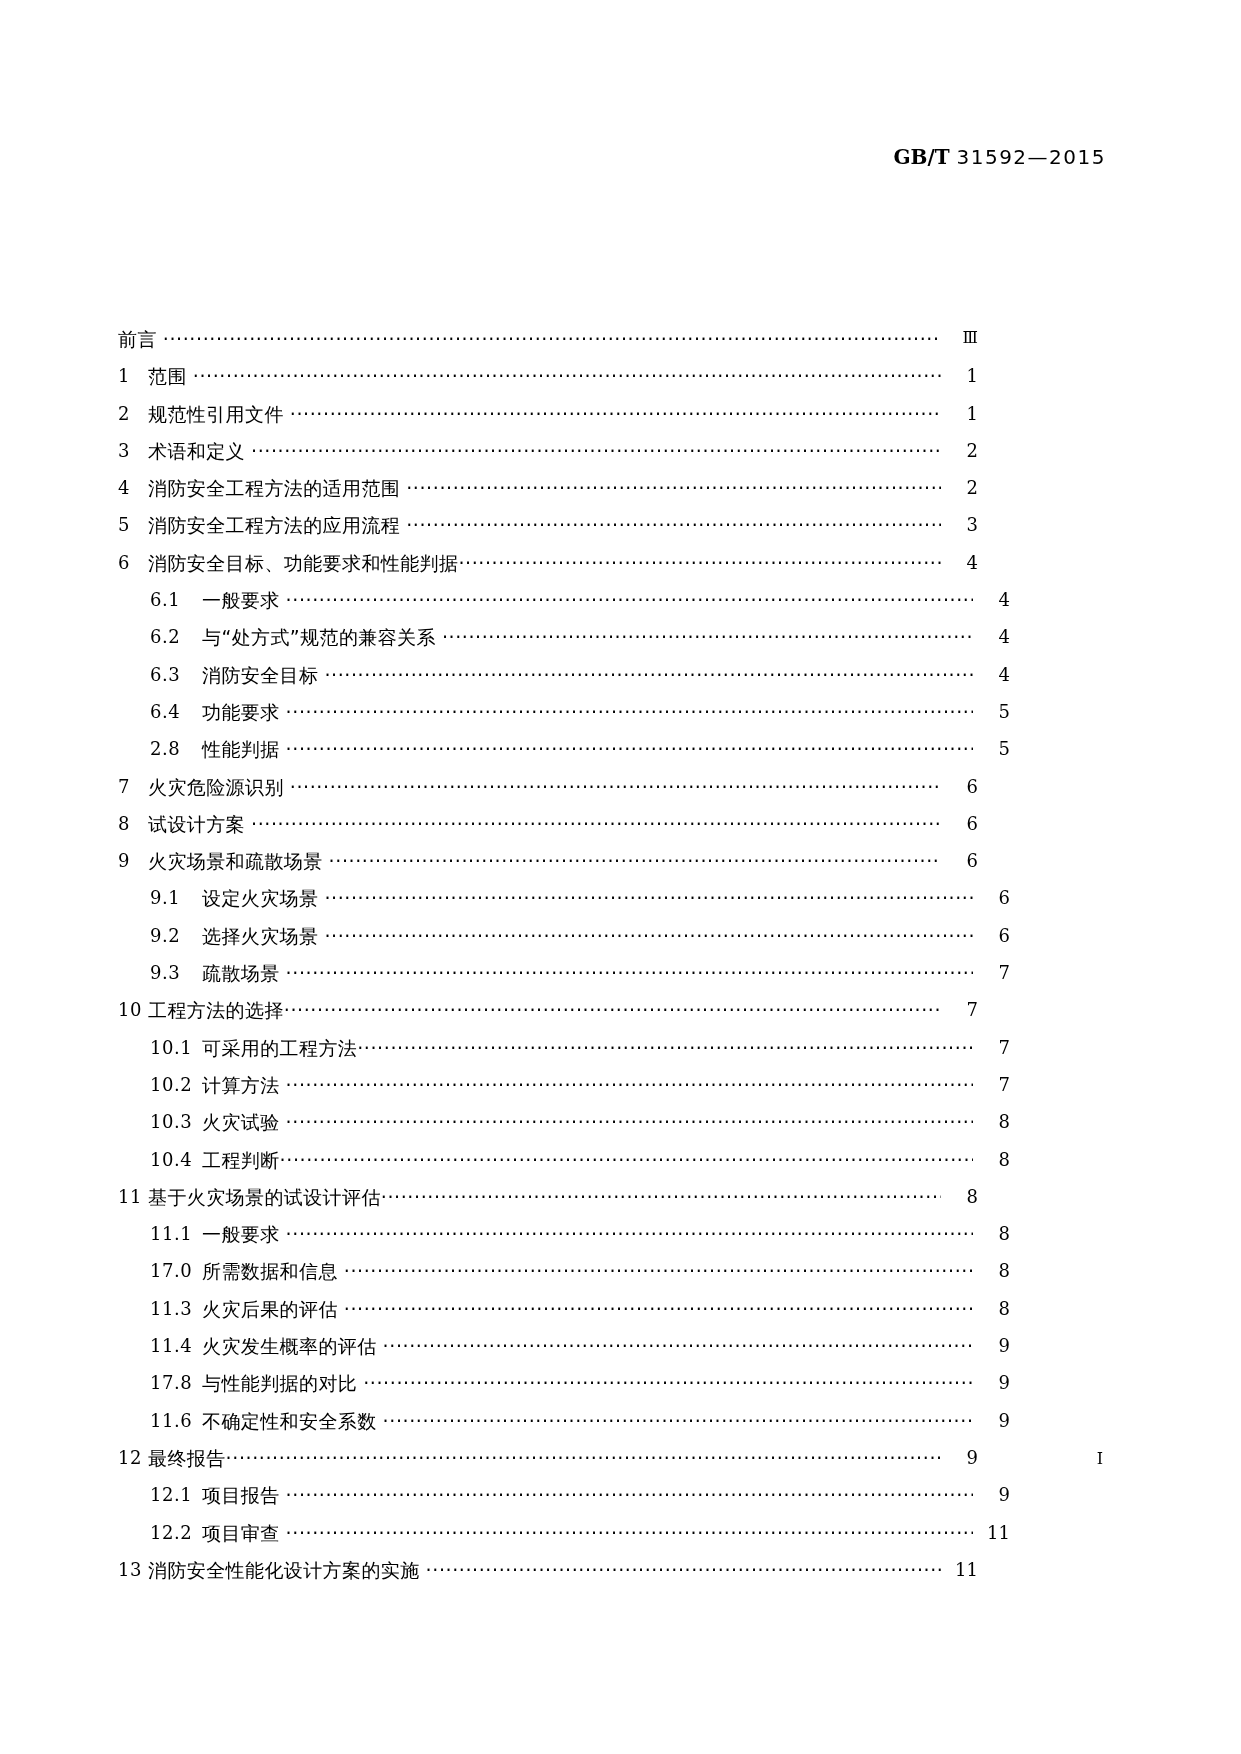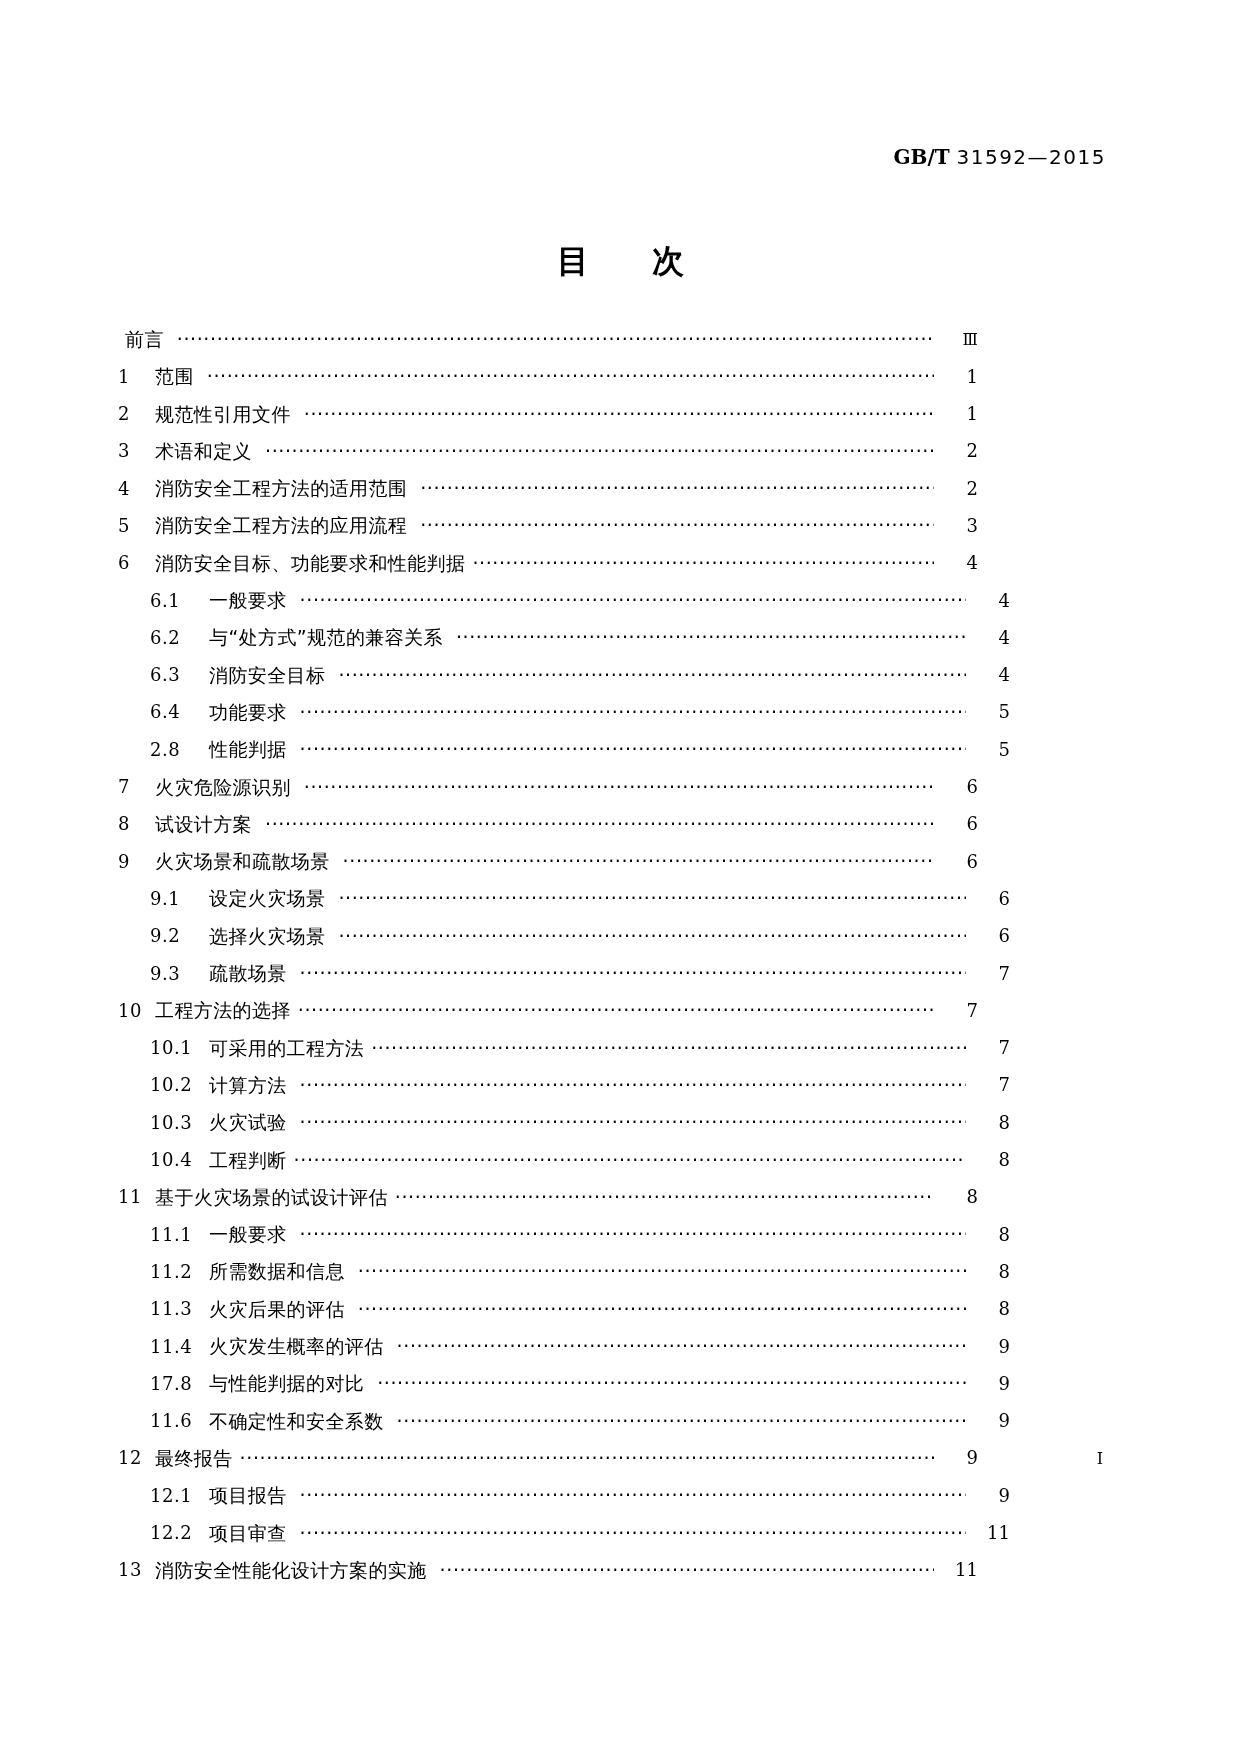--- a/index.html
+++ b/index.html
@@ -56,27 +56,26 @@
 
   
   .toc {
     position: absolute;
     top: 318px;
     left: 118px;
     width: 860px;
   }
   .toc-row {
     display: flex;
-    align-items: center;
+    align-items: flex-start;
     width: 100%;
     font-size: 19px;
     line-height: 1.0;
     margin-bottom: 18.3px;
     white-space: nowrap;
-    gap: 7px;
   }
   .toc-row.lvl1 { padding-left: 0px; }
   .toc-row.lvl2 { padding-left: 32px; }
   .toc-row.front { padding-left: 0px; }
 
   .toc-num {
     flex: 0 0 auto;
     font-family: "DejaVu Serif", "Liberation Serif", serif;
     font-size: 18px;
     min-width: 30px;
@@ -136,21 +135,20 @@
 </head>
 <body>
 
 <div class="page">
 
   <div class="std-header">
     <span class="gb">GB/T</span>
     <span class="num">31592—2015</span>
   </div>
 
-  <div class="toc-title">目  次</div>
 
   <div class="toc" id="toc-list">
       <div class="toc-row front">
         <span class="toc-num"></span>
         <span class="toc-text">前言</span>
         <span class="toc-leader"></span>
         <span class="toc-page roman">Ⅲ</span>
       </div>
       <div class="toc-row lvl1">
         <span class="toc-num">1</span>
@@ -290,21 +288,21 @@
         <span class="toc-leader"></span>
         <span class="toc-page">8</span>
       </div>
       <div class="toc-row lvl2">
         <span class="toc-num">11.1</span>
         <span class="toc-text">一般要求</span>
         <span class="toc-leader"></span>
         <span class="toc-page">8</span>
       </div>
       <div class="toc-row lvl2">
-        <span class="toc-num">11.2</span>
+        <span class="toc-num">17.0</span>
         <span class="toc-text">所需数据和信息</span>
         <span class="toc-leader"></span>
         <span class="toc-page">8</span>
       </div>
       <div class="toc-row lvl2">
         <span class="toc-num">11.3</span>
         <span class="toc-text">火灾后果的评估</span>
         <span class="toc-leader"></span>
         <span class="toc-page">8</span>
       </div>

